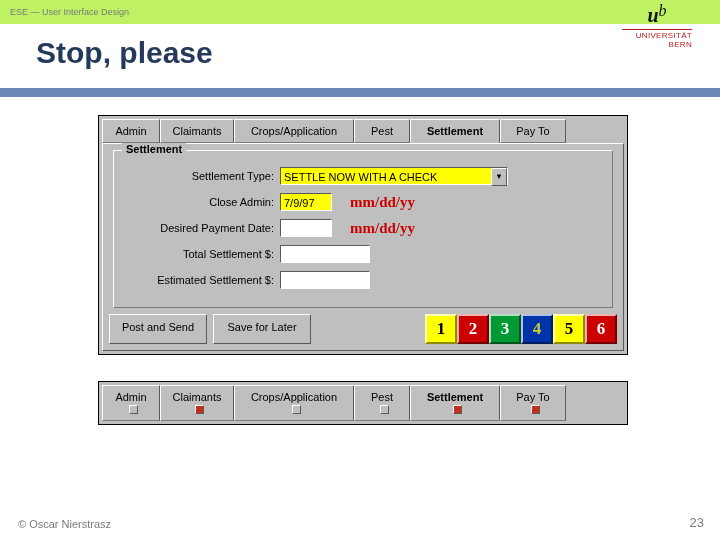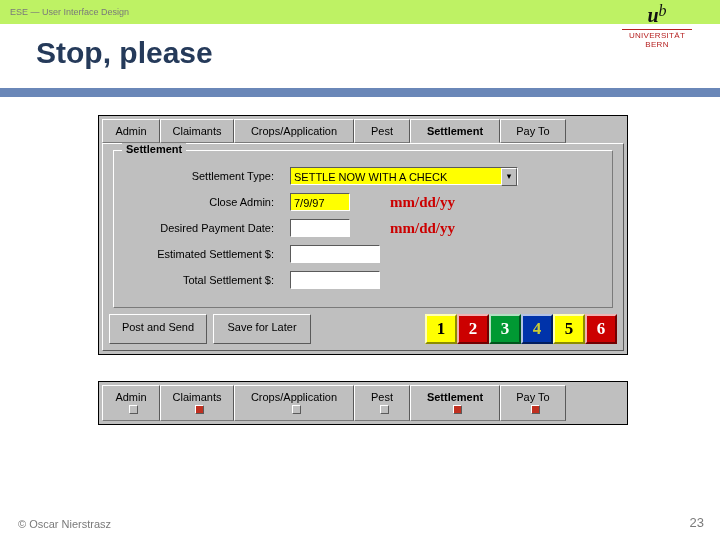--- a/index.html
+++ b/index.html
@@ -52,21 +52,21 @@
     width: 70px;
     height: 1px;
     background: #b51f1f;
     margin: 2px 0 2px auto;
   }
   .logo-sub {
     font-size: 8px;
     color: #b51f1f;
     letter-spacing: 0.3px;
     line-height: 1.1;
-    text-align: center;
+    text-align: right;
   }
   .title-area {
     padding: 12px 0 18px 36px;
     background: #fff;
   }
   .title {
     font-size: 30px;
     font-weight: bold;
     color: #253a5a;
   }
@@ -144,21 +144,21 @@
     left: 8px;
     background: #bfbfbf;
     padding: 0 4px;
     font-weight: bold;
     font-size: 11px;
   }
   .frow {
     display: flex;
     align-items: center;
     margin-bottom: 8px;
-    gap: 16px;
+    gap: 6px;
   }
   .flabel {
     width: 150px;
     text-align: right;
     font-size: 11px;
   }
   .sunken {
     border: 1px solid #5a5a5a;
     border-right-color: #fff;
     border-bottom-color: #fff;
@@ -175,28 +175,28 @@
     right: 0; top: 0;
     width: 16px; height: 18px;
     background: #bfbfbf;
     border: 1px solid #fff;
     border-right-color: #5a5a5a;
     border-bottom-color: #5a5a5a;
     text-align: center;
     font-size: 9px;
     line-height: 14px;
   }
-  .date-in { width: 60px; }
+  .date-in { width: 52px; }
   .num-in { width: 90px; }
   .hint {
     font-family: "Times New Roman", serif;
     font-size: 15px;
     font-weight: bold;
     color: #cc0000;
-    margin-left: 24px;
+    margin-left: 12px;
   }
   .btn-row {
     display: flex;
     gap: 0;
     padding: 6px 6px 6px 6px;
     align-items: stretch;
   }
   .winbtn {
     border: 1px solid #fff;
     border-right-color: #5a5a5a;
@@ -298,26 +298,26 @@
           <div class="hint">mm/dd/yy</div>
         </div>
 
         <div class="frow">
           <div class="flabel">Desired Payment Date:</div>
           <div class="sunken date-in"></div>
           <div class="hint">mm/dd/yy</div>
         </div>
 
         <div class="frow">
+          <div class="flabel">Total Settlement $:</div>
+          <div class="sunken num-in"></div>
+        </div>
+
+        <div class="frow">
           <div class="flabel">Estimated Settlement $:</div>
-          <div class="sunken num-in"></div>
-        </div>
-
-        <div class="frow">
-          <div class="flabel">Total Settlement $:</div>
           <div class="sunken num-in"></div>
         </div>
       </div>
 
       <div class="btn-row">
         <div class="winbtn" style="width:98px">Post and Send</div>
         <div class="winbtn" style="width:98px">Save for Later</div>
         <div class="color-btns" id="color-btns">
             <div class="cbtn" style="background: rgb(255, 255, 0); color: rgb(0, 0, 0);">1</div>
             <div class="cbtn" style="background: rgb(204, 0, 0); color: rgb(255, 255, 255);">2</div>

